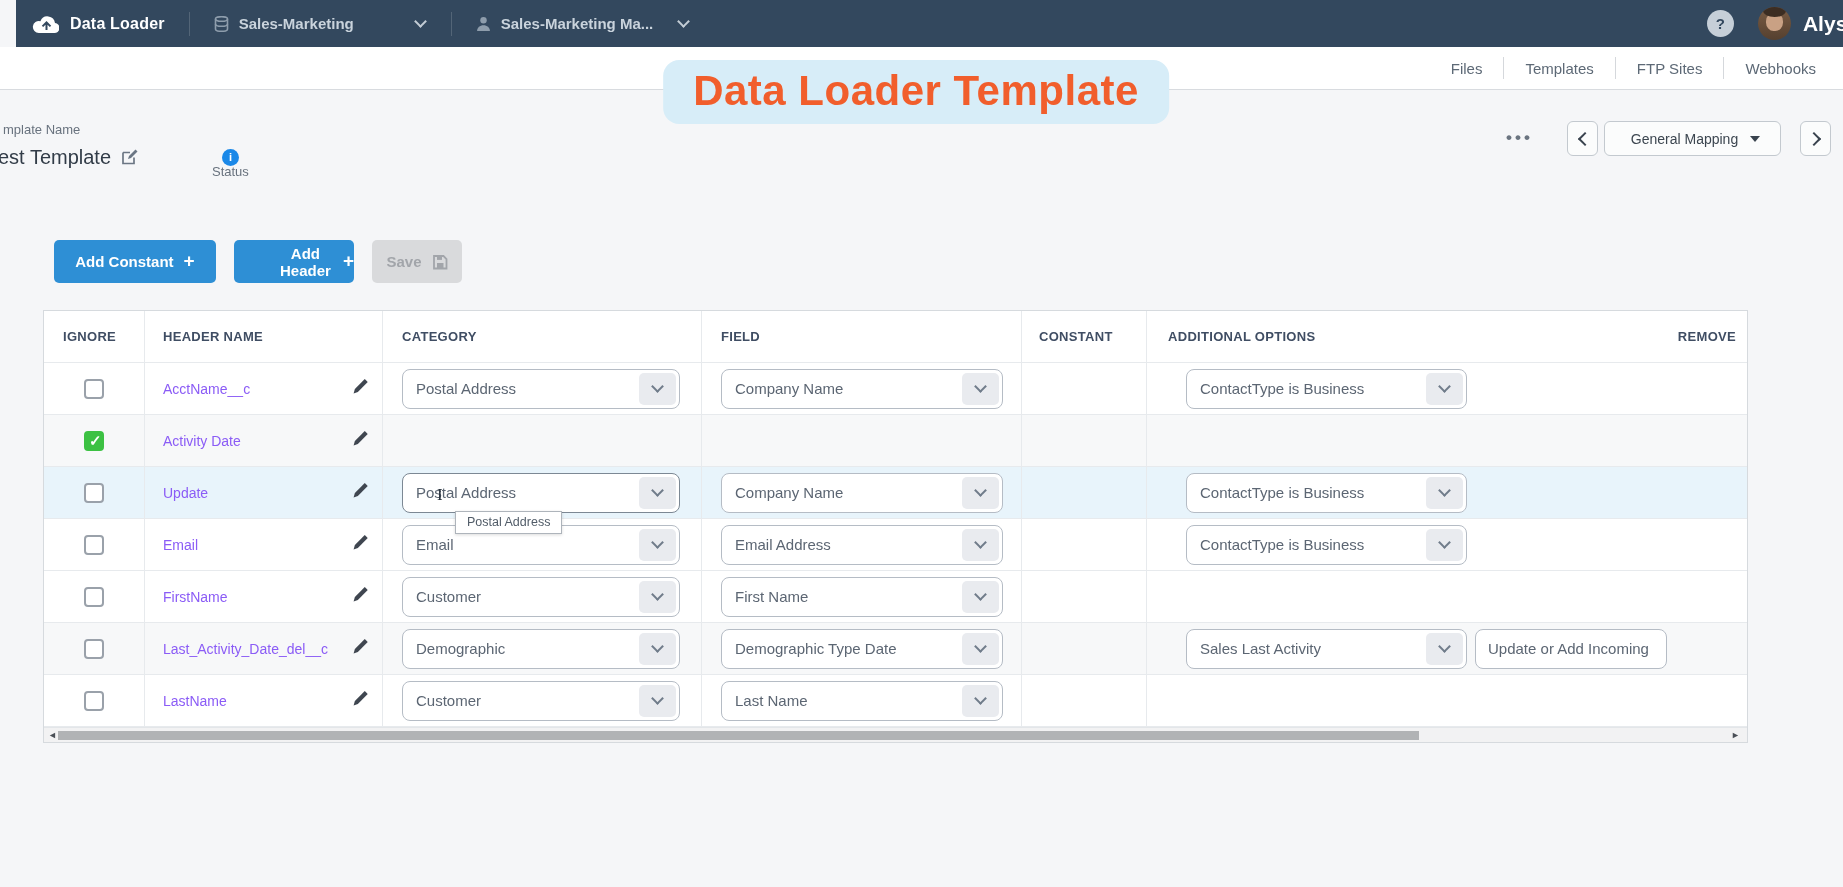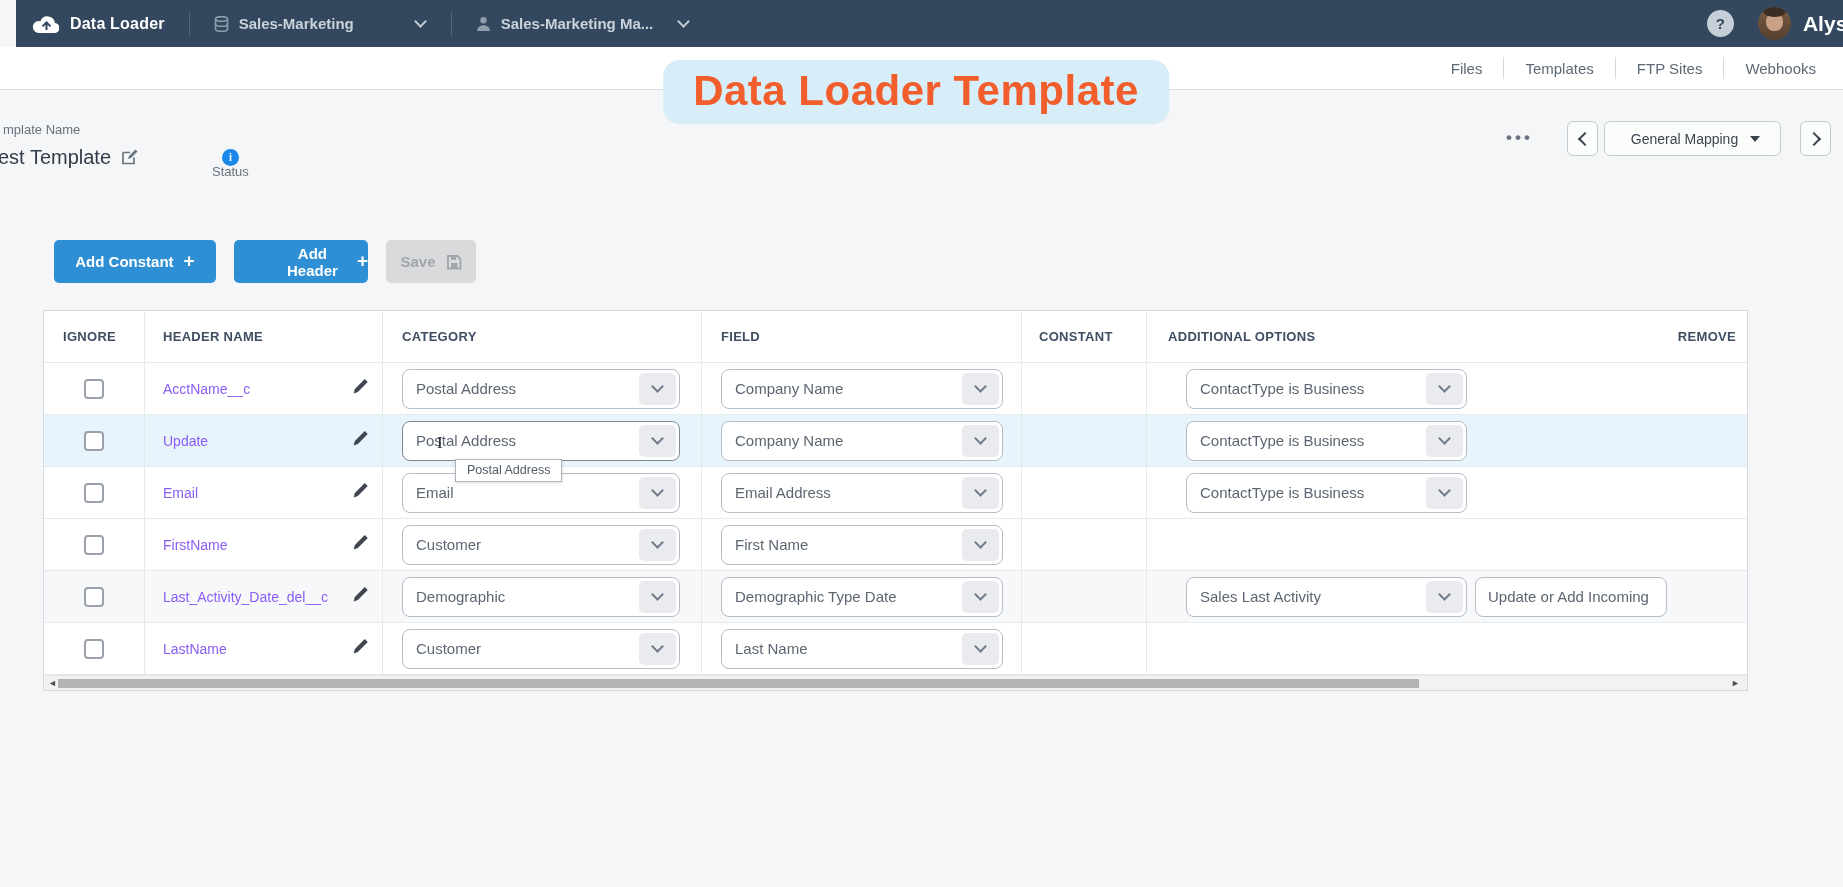--- a/index.html
+++ b/index.html
@@ -69,21 +69,21 @@
   .caret-down { width:0; height:0; border-left:5px solid transparent; border-right:5px solid transparent;
                 border-top:6px solid #39434e; }
 
   
   .toolbar { position:absolute; left:54px; top:240px; display:flex; gap:18px; }
   .btn { height:43px; border-radius:5px; display:flex; align-items:center; justify-content:center;
          gap:10px; font-size:15px; font-weight:bold; cursor:pointer; border:none; }
   .btn-primary { background:#2e8fd5; color:#ffffff; }
   .btn .plus { font-size:19px; font-weight:bold; margin-top:-2px; }
   .btn-add-constant { width:162px; }
-  .btn-add-header { width:134px;padding-left:44px; }
+  .btn-add-header { width:120px;padding-left:44px; }
   .btn-save { width:90px; background:#d9dadc; color:#a2a5aa; cursor:default; }
 
   
   .table { position:absolute; left:43px; top:310px; width:1705px; background:#ffffff;
            border:1px solid #d6dade; }
   .trow { display:grid; grid-template-columns:101px 238px 319px 320px 125px 601px; height:52px;
           border-bottom:1px solid #e7eaed; background:#fff; }
   .trow.shaded { background:#f7f8f9; }
   .trow.highlighted { background:#e8f4fb; }
   .tcell { display:flex; align-items:center; position:relative; }
@@ -282,20 +282,46 @@
     <div class="tcell c6">
       <div class="select">
         <span class="sel-label">ContactType is Business</span>
         <span class="chevbox">
                 <span class="sc"></span>
               </span>
       </div>
 
     </div>
   </div>
+        <div class="trow shaded">
+    <div class="tcell c1">
+      <span class="checkbox checked"></span>
+    </div>
+    <div class="tcell c2">
+      <span class="hname">Activity Date</span>
+      <span class="pencil">
+        <svg width="17" height="17" viewBox="0 0 16 16">
+                <path d="M1.5 14.5l1.2-4.2L12 1l2.8 2.8-9.3 9.3z" fill="#3f4650"></path>
+              </svg>
+      </span>
+    </div>
+    <div class="tcell c3">
+      
+      
+      
+    </div>
+    <div class="tcell c4">
+      
+    </div>
+    <div class="tcell c5"></div>
+    <div class="tcell c6">
+      
+      
+    </div>
+  </div>
         <div class="trow highlighted">
     <div class="tcell c1">
       <span class="checkbox"></span>
     </div>
     <div class="tcell c2">
       <span class="hname">Update</span>
       <span class="pencil">
         <svg width="17" height="17" viewBox="0 0 16 16">
                 <path d="M1.5 14.5l1.2-4.2L12 1l2.8 2.8-9.3 9.3z" fill="#3f4650"></path>
               </svg>

